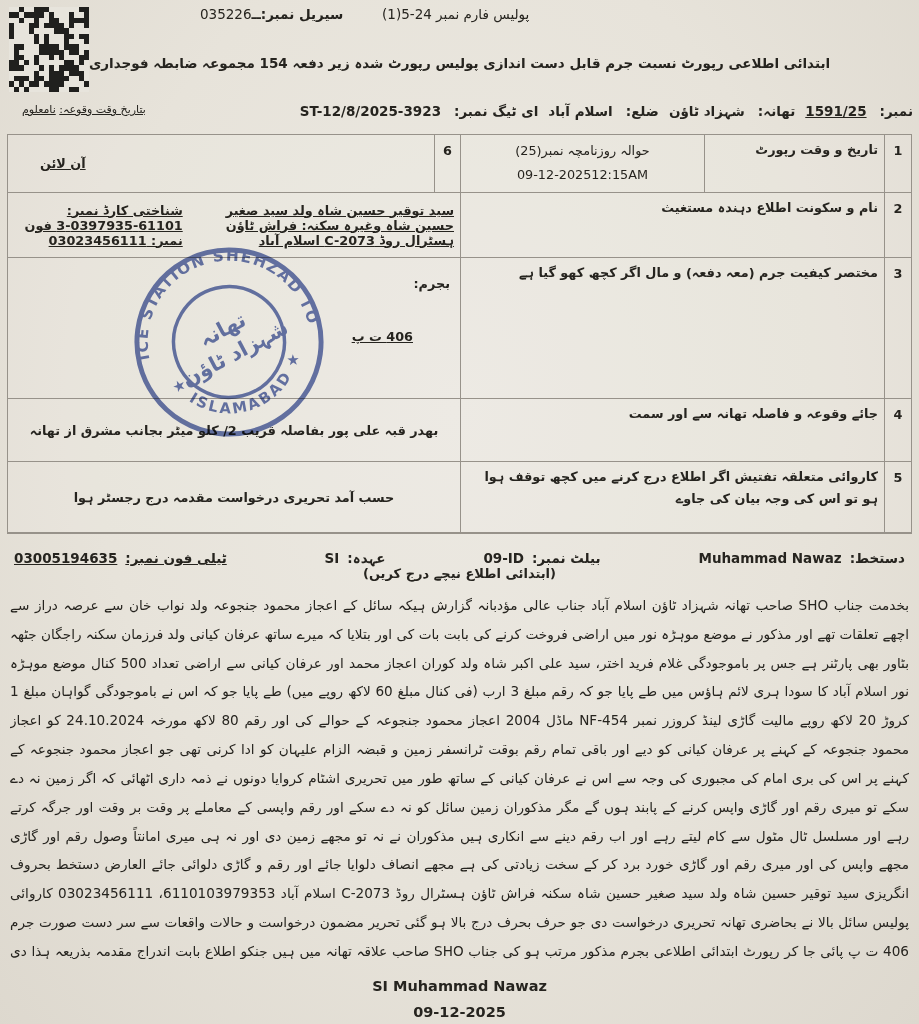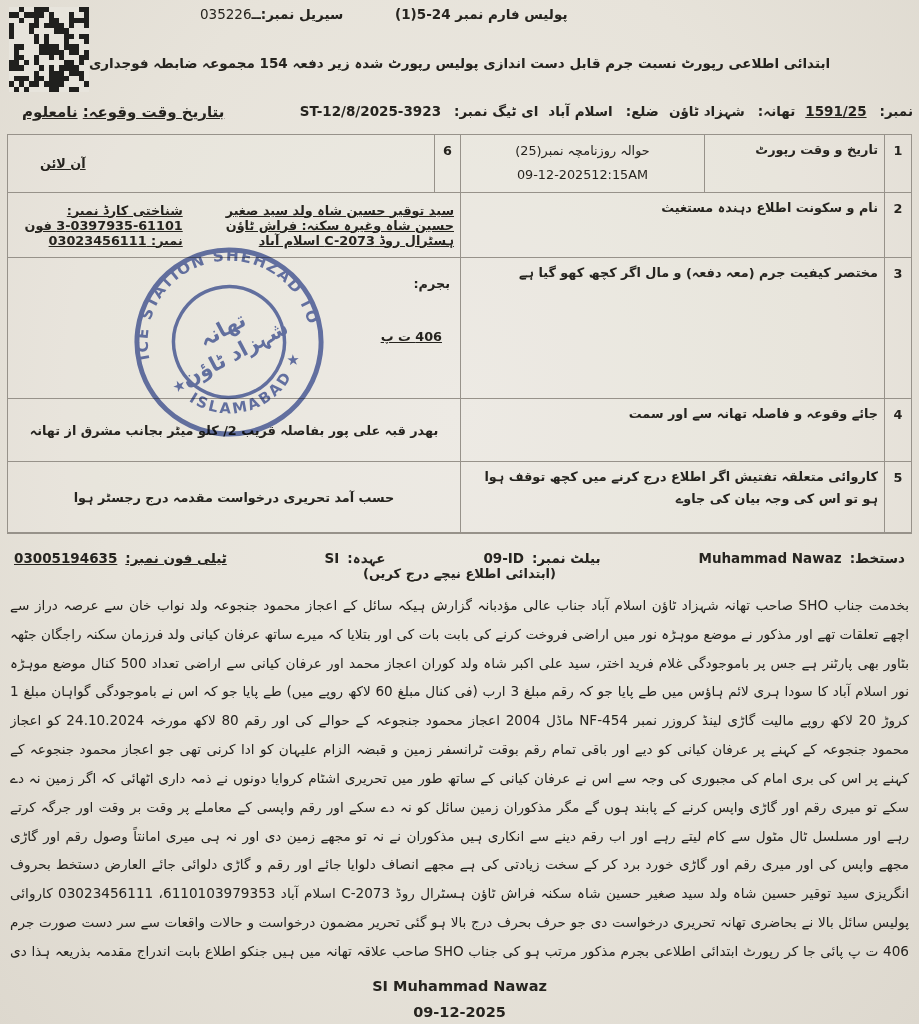--- a/index.html
+++ b/index.html
@@ -22,26 +22,26 @@
   .header{position:relative;height:134px;}
   .qr{
     position:absolute;top:7px;left:9px;
     width:80px;height:85px;
     display:grid;grid-template-columns:repeat(16,1fr);grid-template-rows:repeat(16,1fr);
     background:#e7e4dc;
   }
   .qrc{background:transparent;}
   .qrc.on{background:#20201e;}
   .serial{position:absolute;top:6px;left:200px;font-size:13.5px;font-weight:700;direction:rtl;}
-  .formno{position:absolute;top:6px;left:395px;font-size:13.5px;font-weight:700;direction:rtl;}
+  .formno{position:absolute;top:6px;left:382px;font-size:13.5px;font-weight:400;direction:rtl;}
   .doc-title{position:absolute;top:55px;right:0;left:0;text-align:center;font-size:13.5px;font-weight:700;}
   .fir-line{position:absolute;top:103px;right:6px;font-size:13.5px;font-weight:700;direction:rtl;display:flex;gap:10px;align-items:baseline;}
   .fir-line .val{margin-right:3px;}
   .u{text-decoration:underline;}
-  .occurrence{position:absolute;top:103px;left:22px;font-size:15px;font-weight:700;direction:rtl;}
+  .occurrence{position:absolute;top:103px;left:22px;font-size:11px;font-weight:400;direction:rtl;}
   
   .fir-table{
     position:relative;
     margin:0 7px;
     border:1px solid #97928a;
     background:rgba(255,255,255,0.08);
   }
   .trow{display:flex;direction:rtl;border-bottom:1px solid #97928a;}
   .trow:last-child{border-bottom:none;}
   .trow > * + *{border-left:none;border-right:1px solid #97928a;}
@@ -56,21 +56,21 @@
   .w-label1{width:180px;flex:none;}
   .w-val1{width:244px;flex:none;text-align:center;}
   .w-label6{width:213px;flex:none;}
   .half-left{flex:1;}
   .val-line{display:block;}
   .dimtxt{font-weight:400;}
   .r1 .w-val1 .val-line{line-height:1.9;}
   .row2-val{display:flex;flex-direction:row;justify-content:center;align-items:center;gap:4px;font-weight:700;}
   .row3-val{position:relative;font-weight:700;}
   .row3-val .crime{margin:14px 4px 0 0;}
-  .row3-val .section{margin:38px 12px 0 0;display:inline-block;}
+  .row3-val .section{margin:38px 41px 0 0;display:inline-block;}
   .row4-val,.row5-val{display:flex;align-items:center;justify-content:center;text-align:center;font-weight:700;}
   .online{margin-left:26px;display:flex;align-items:center;justify-content:flex-end;font-weight:700;}
   
   .stamp{
     position:absolute;
     top:108px;left:122px;
     width:198px;height:198px;
     opacity:.8;
     pointer-events:none;
     mix-blend-mode:multiply;

